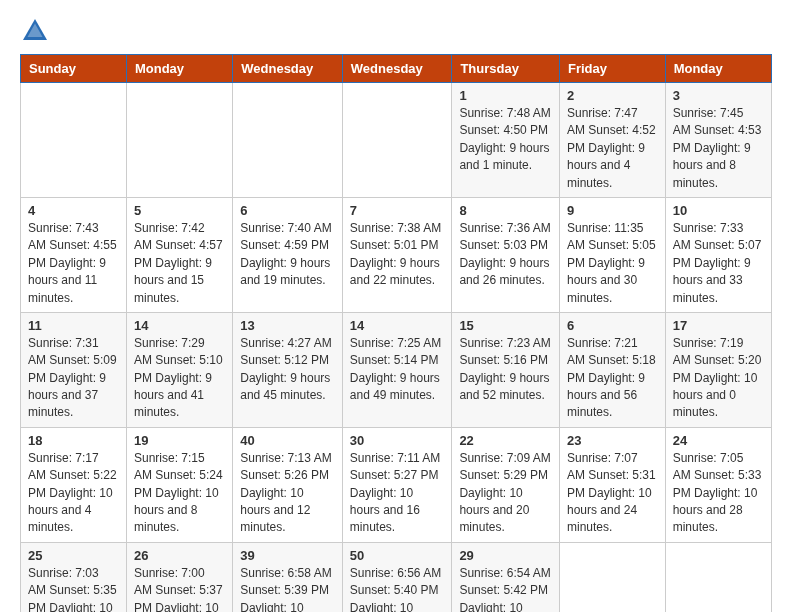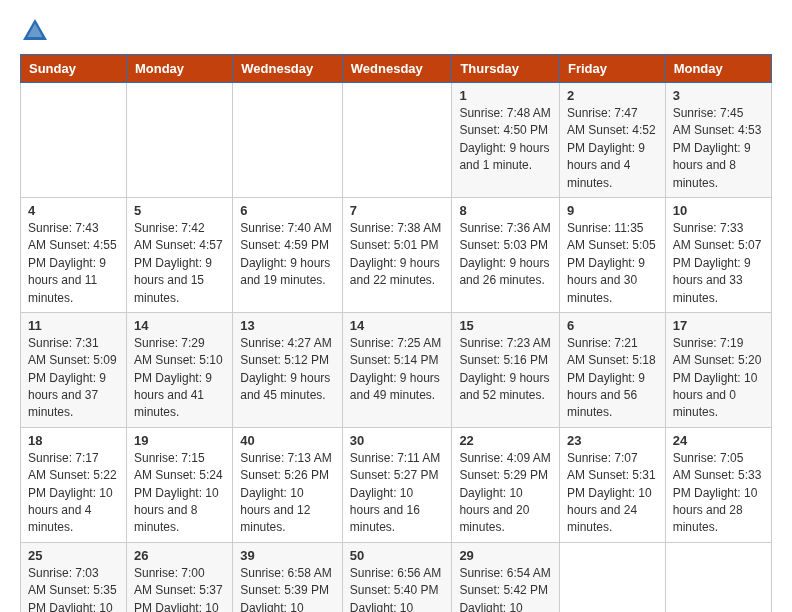--- a/index.html
+++ b/index.html
@@ -253,21 +253,21 @@
 Daylight: 10 hours and 12 minutes.</div>
         </td>
         <td>
           <span class="day-num">30</span>
           <div class="day-detail">Sunrise: 7:11 AM
 Sunset: 5:27 PM
 Daylight: 10 hours and 16 minutes.</div>
         </td>
         <td>
           <span class="day-num">22</span>
-          <div class="day-detail">Sunrise: 4:09 AM
+          <div class="day-detail">Sunrise: 7:09 AM
 Sunset: 5:29 PM
 Daylight: 10 hours and 20 minutes.</div>
         </td>
         <td>
           <span class="day-num">23</span>
           <div class="day-detail">Sunrise: 7:07 AM
 Sunset: 5:31 PM
 Daylight: 10 hours and 24 minutes.</div>
         </td>
         <td>

